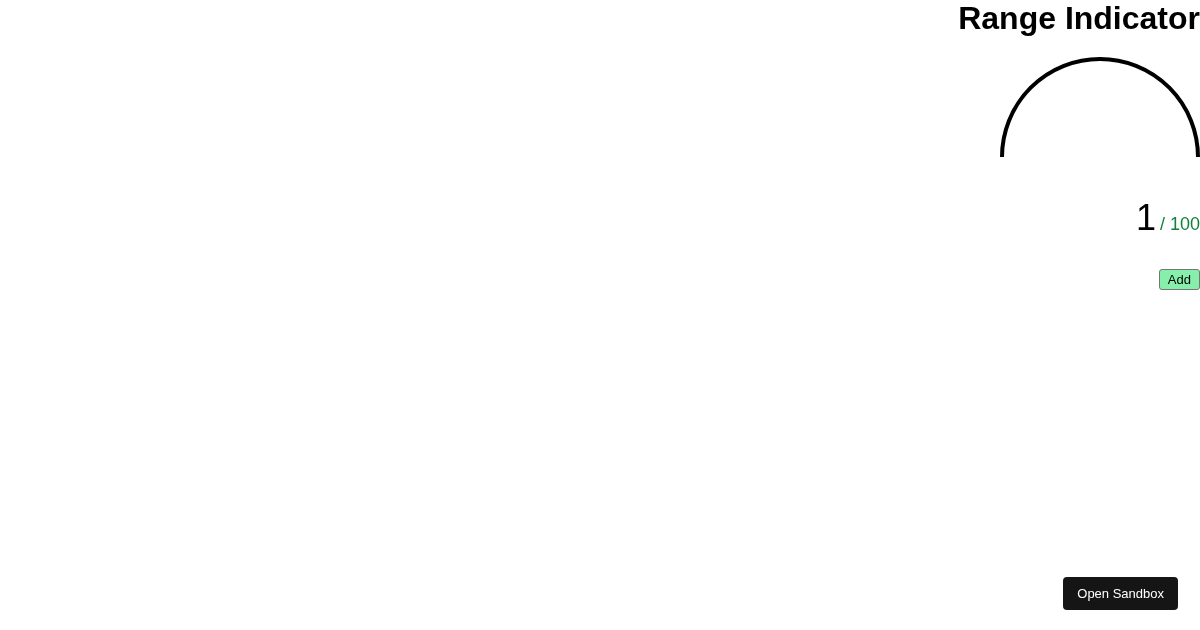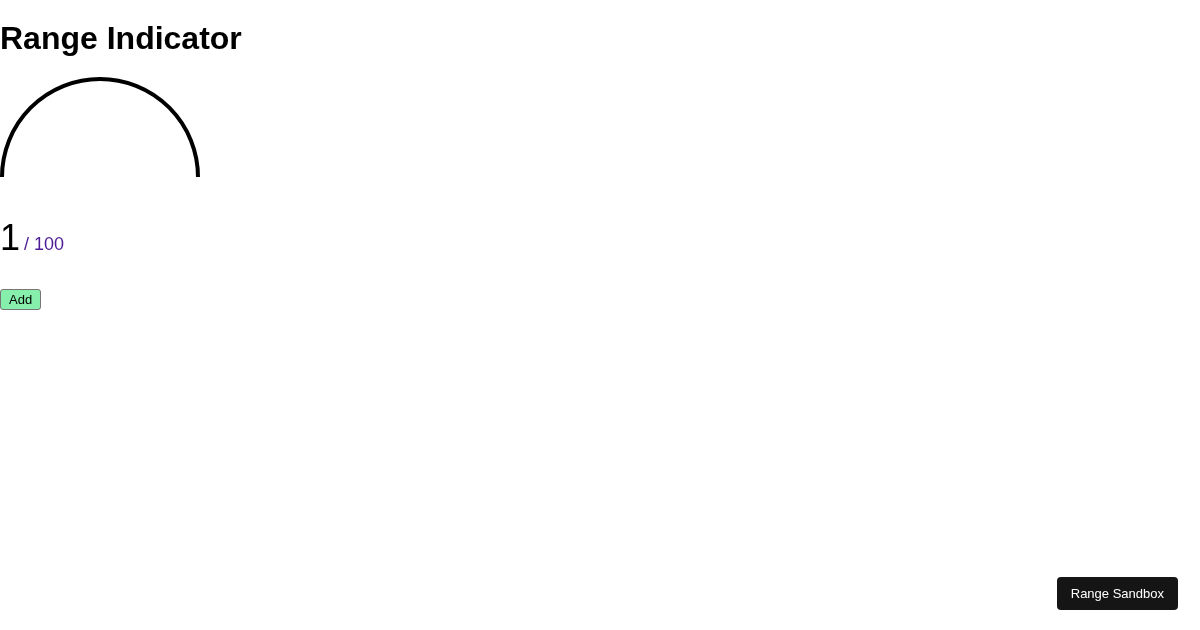--- a/index.html
+++ b/index.html
@@ -10,22 +10,21 @@
     body {
       font-family: Arial, Helvetica, sans-serif;
       background: #ffffff;
       width: 1200px;
       height: 630px;
       position: relative;
     }
     .container {
       display: flex;
       flex-direction: column;
-      align-items: flex-start;
-      padding-top: 20px;
+      align-items: flex-end;
     }
     .title {
       font-size: 32px;
       font-weight: bold;
       color: #000;
       margin-bottom: 20px;
     }
     .gauge-wrapper {
       width: 200px;
       height: 100px;
@@ -43,21 +42,21 @@
       align-items: baseline;
       gap: 4px;
     }
     .current-value {
       font-size: 36px;
       font-weight: 400;
       color: #000;
     }
     .max-value {
       font-size: 18px;
-      color: #4c1d95;
+      color: #15803d;
     }
     .add-button {
       font-family: Arial, Helvetica, sans-serif;
       font-size: 13px;
       padding: 2px 8px;
       background: #86efac;
       border: 1px solid #767676;
       border-radius: 3px;
       cursor: pointer;
     }
@@ -88,13 +87,13 @@
   </div>
 
   <div class="value-display">
     <span class="current-value">1</span>
     <span class="max-value"><span> / </span><span>100</span></span>
   </div>
 
   <button class="add-button">Add</button>
 </div>
 
-<button class="sandbox-button">Range Sandbox</button>
+<button class="sandbox-button">Open Sandbox</button>
 
 </body></html>

